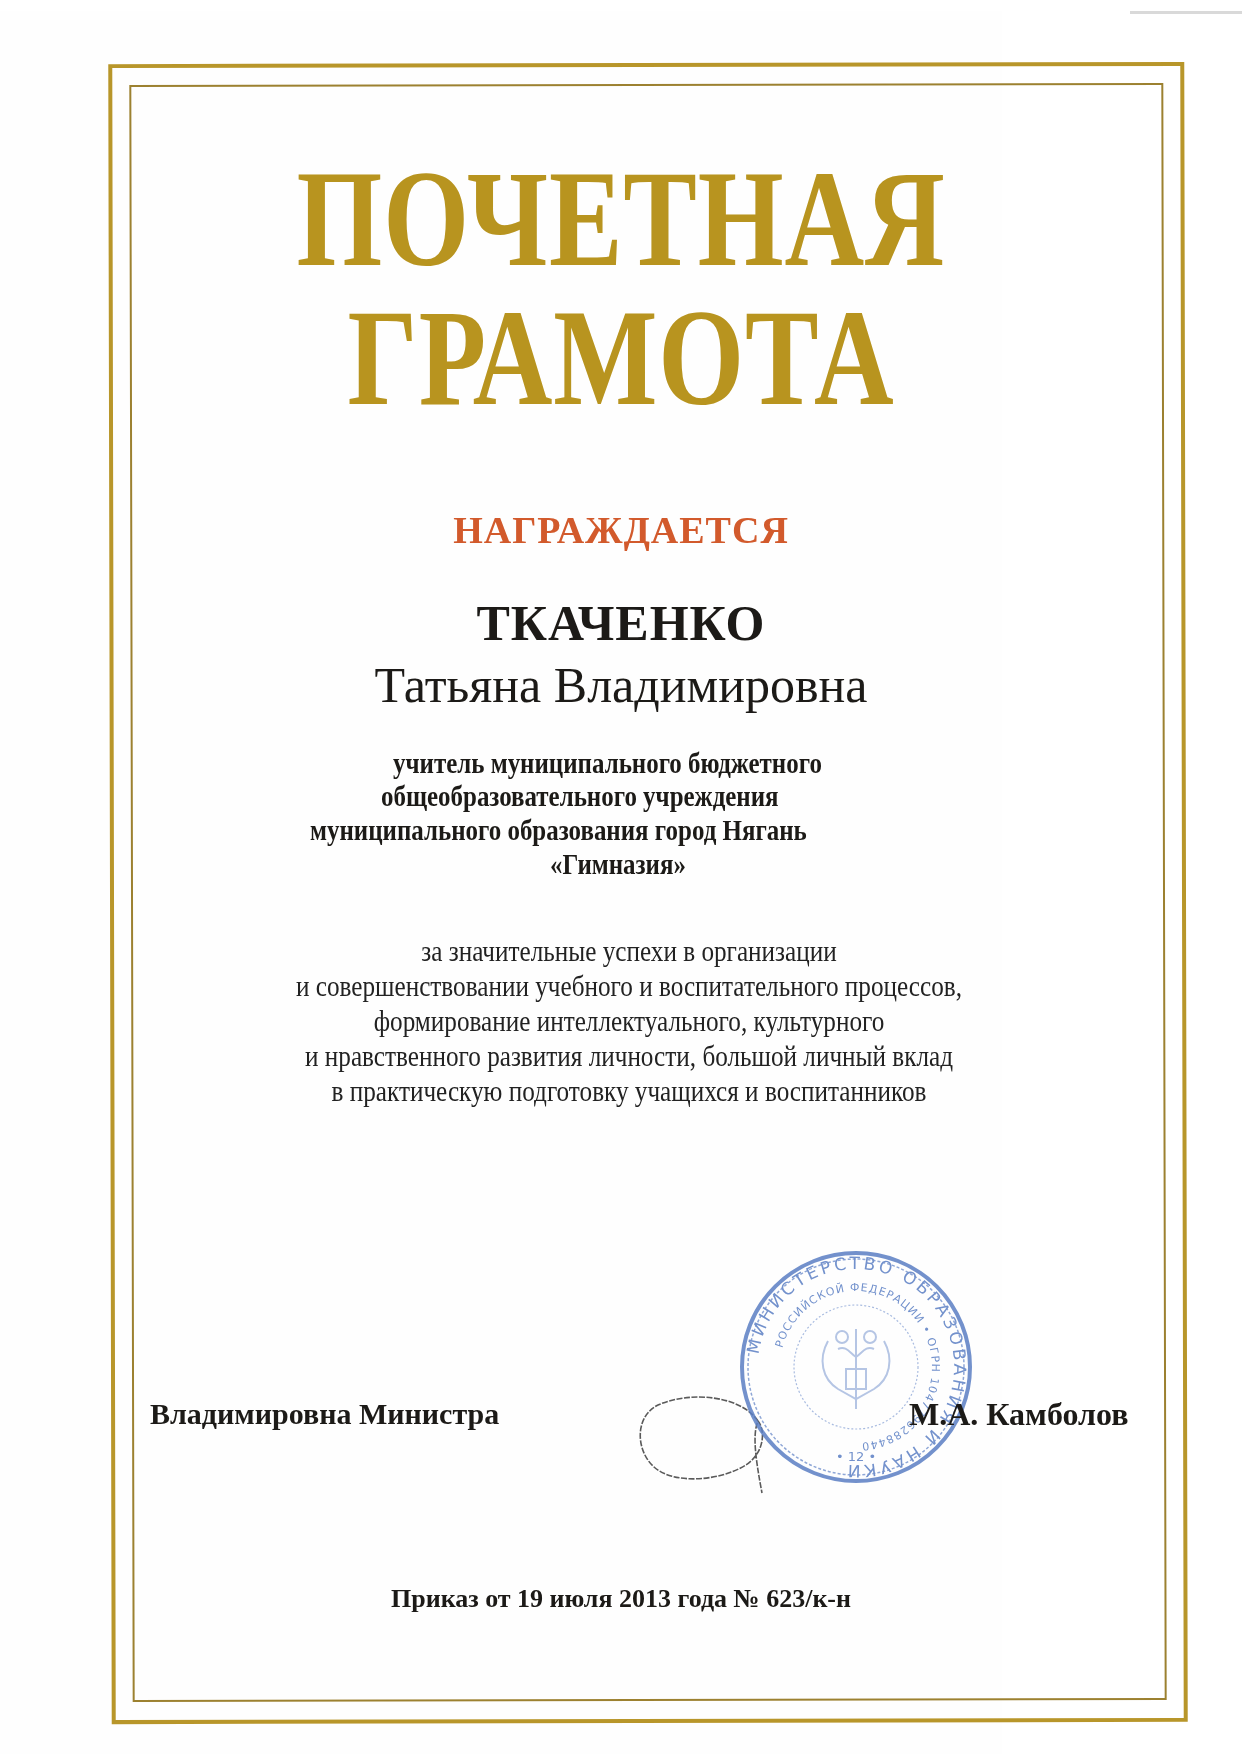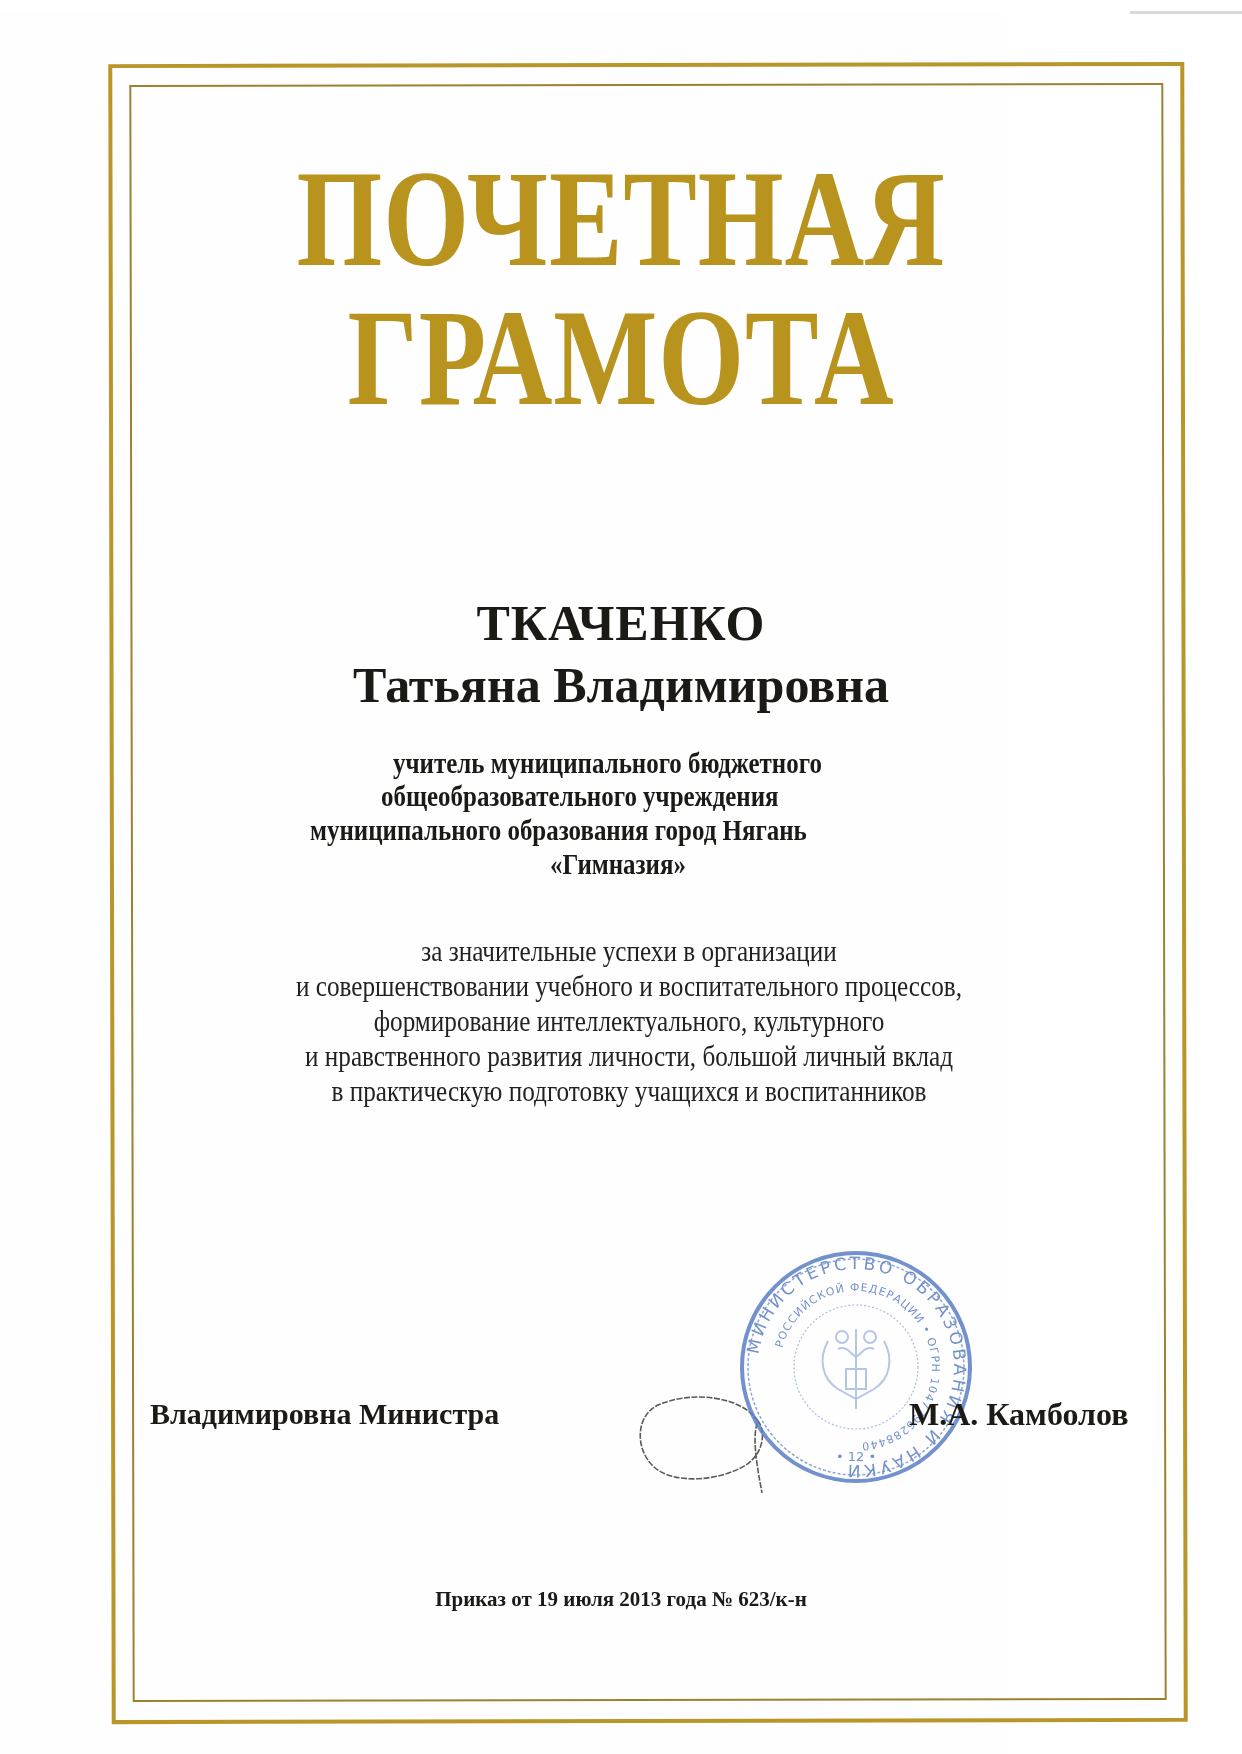--- a/index.html
+++ b/index.html
@@ -89,21 +89,21 @@
     line-height: 56px;
     color: #1c1a17;
     letter-spacing: 1px;
     white-space: nowrap;
   }
   .given-names {
     position: absolute;
     left: 0; width: 1242px;
     top: 645px;
     text-align: center;
-    font-weight: bold;
+    font-weight: normal;
     font-size: 50px;
     line-height: 58px;
     color: #1c1a17;
     white-space: nowrap;
   }
   .inst-line {
     position: absolute;
     font-weight: bold;
     font-size: 29px;
     line-height: 34px;
@@ -162,39 +162,40 @@
     left: 630px; top: 1370px;
     width: 160px; height: 120px;
     z-index: 1;
   }
   .order {
     position: absolute;
     left: 0; width: 1242px;
     top: 1572px;
     text-align: center;
     font-weight: bold;
-    font-size: 21px;
+    font-size: 26px;
     line-height: 32px;
     color: #1c1a17;
     white-space: nowrap;
   }
 </style>
 </head>
 <body>
 
 <div class="page">
 
   <div class="scan-artifact"></div>
 
   <div class="frame-outer"></div>
   <div class="frame-inner"></div>
 
   <div class="title-line title-1">ПОЧЕТНАЯ</div>
   <div class="title-line title-2">ГРАМОТА</div>
 
+  <div class="awarded">НАГРАЖДАЕТСЯ</div>
 
   <div class="surname">ТКАЧЕНКО</div>
   <div class="given-names">Татьяна Владимировна</div>
 
   <div class="inst-line inst-1">учитель муниципального бюджетного</div>
   <div class="inst-line inst-2">общеобразовательного учреждения</div>
   <div class="inst-line inst-3">муниципального образования город Нягань</div>
   <div class="inst-line inst-4">«Гимназия»</div>
 
   <div class="reason">

